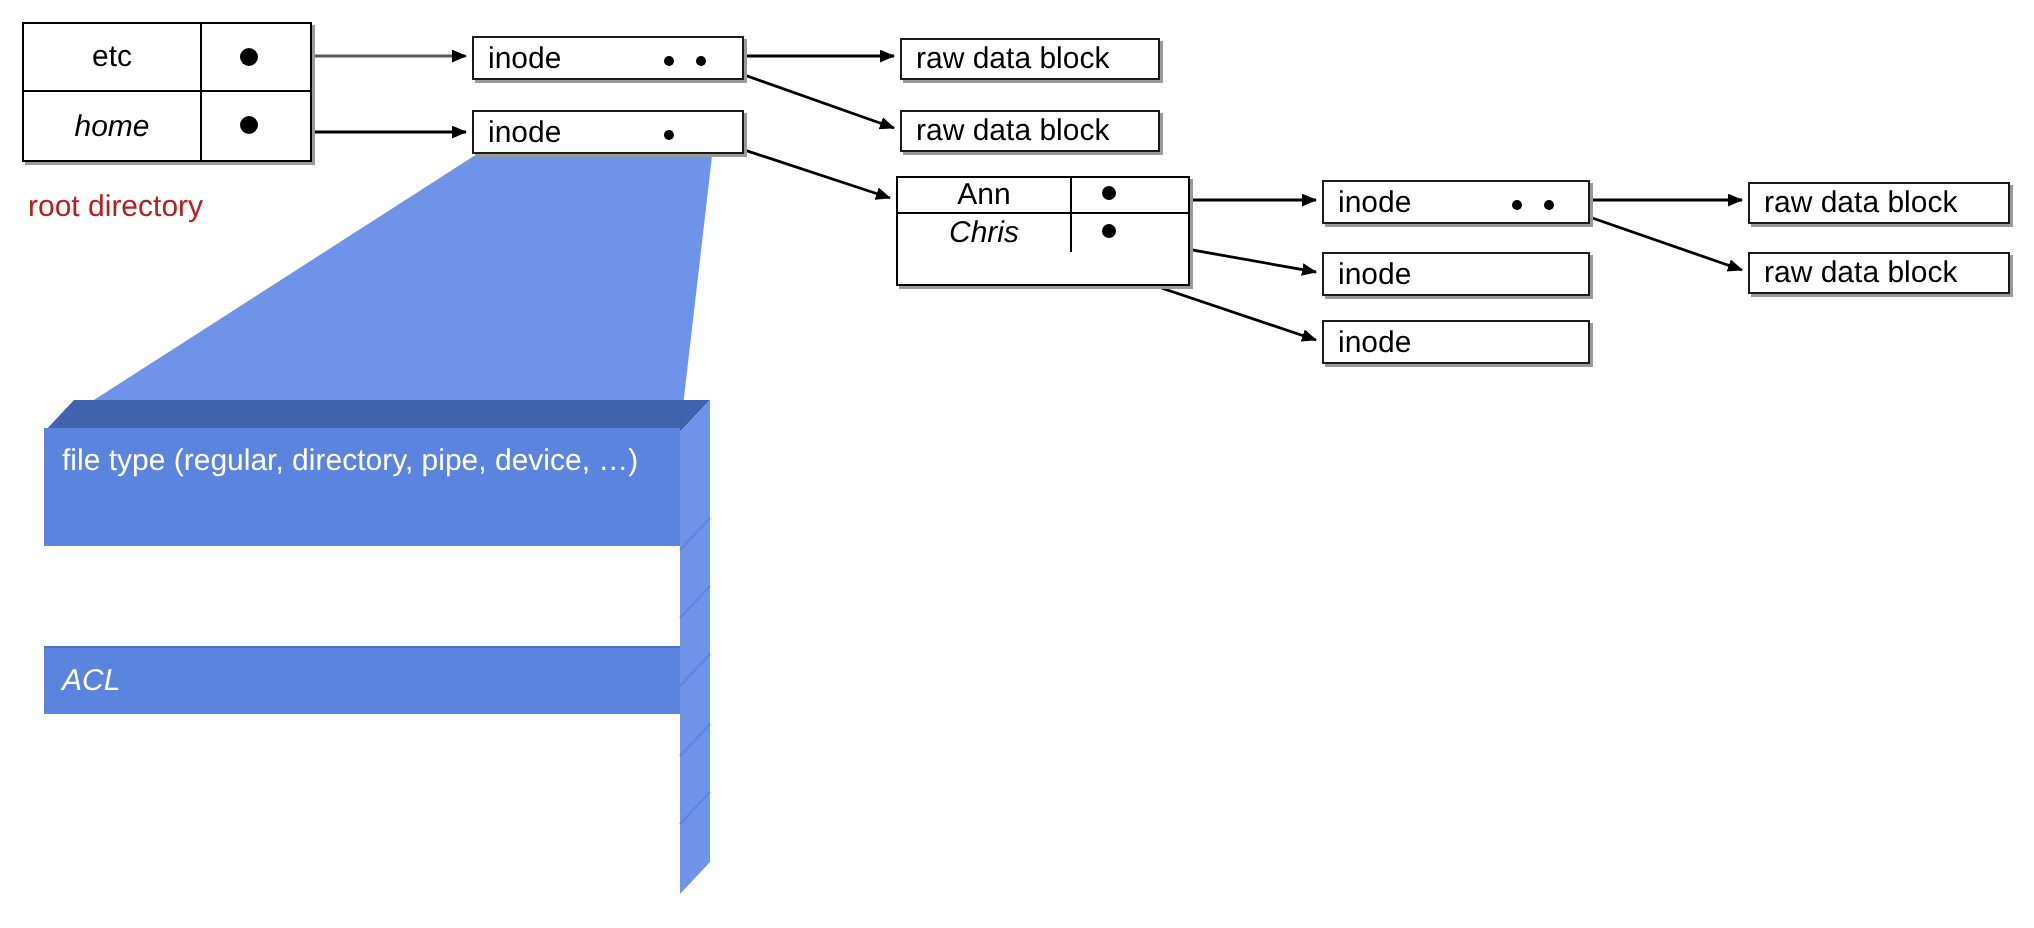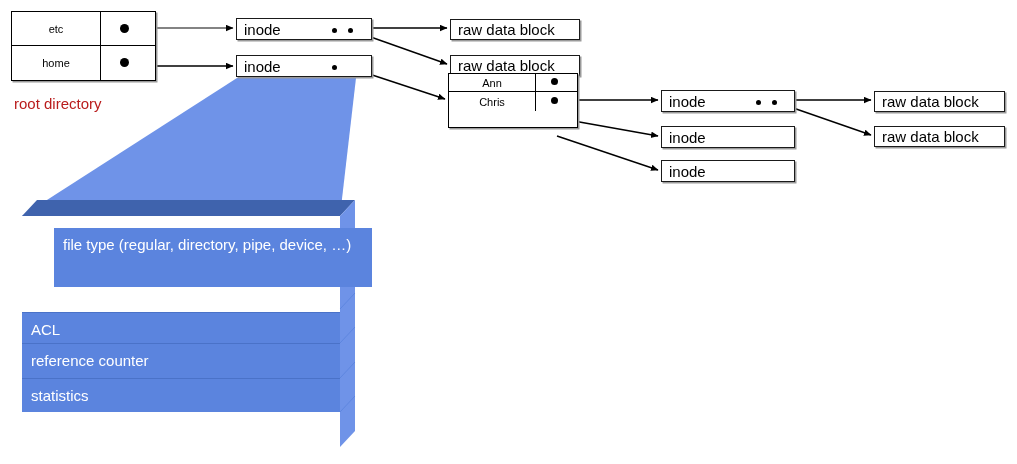--- a/index.html
+++ b/index.html
@@ -43,27 +43,27 @@
     background:#fff;
     box-shadow:1.5px 1.5px 0 0 #9a9a9a;
   }
   .drow{
     position:relative;
     box-sizing:border-box;
     display:flex;
     align-items:center;
     border-bottom:1px solid #000;
   }
-  .drow:last-child{border-bottom:none;}
+  .drow:last-child{border-bottom:none;font-style:italic;}
   .dname{
     box-sizing:border-box;
     display:flex;align-items:center;justify-content:center;
     border-right:1px solid #000;
     height:100%;
-    font-size:11px;color:#000;
+    font-size:15px;color:#000;
   }
   .dptr{
     position:relative;
     box-sizing:border-box;
     flex:1;height:100%;
   }
 
   
   .plain-label{
     position:absolute;
@@ -160,21 +160,21 @@
     <span class="dot" style="left:95px;top:9px;"></span>
   </div>
 
   <div class="box shadowed rdb-box" style="left:450px;top:19px;width:130px;height:21px;">
     <span>raw data block</span>
   </div>
   <div class="box shadowed rdb-box" style="left:450px;top:55px;width:130px;height:21px;">
     <span>raw data block</span>
   </div>
 
-  <div class="dtable" style="left:448px;top:73px;width:130px;height:55px;">
+  <div class="dtable" style="left:448px;top:88px;width:147px;height:55px;">
     <div class="drow" style="height:18px;">
       <div class="dname" style="width:87px;">Ann</div>
       <div class="dptr">
         <span class="bigdot" style="left:15px;top:4px;width:7px;height:7px;"></span>
       </div>
     </div>
     <div class="drow" style="height:19px;text-align:right;">
       <div class="dname" style="width:87px;">Chris</div>
       <div class="dptr">
         <span class="bigdot" style="left:15px;top:5px;width:7px;height:7px;"></span>
@@ -210,27 +210,21 @@
 
       <g stroke="#5b84de" stroke-width="1" opacity="0.85">
         <line x1="340" y1="85" x2="355" y2="69"></line>
         <line x1="340" y1="119" x2="355" y2="103"></line>
         <line x1="340" y1="153" x2="355" y2="137"></line>
         <line x1="340" y1="188" x2="355" y2="172"></line>
         <line x1="340" y1="222" x2="355" y2="206"></line>
       </g>
     </svg>
 
-    <div class="detail-row" style="top:38px;height:59px;margin-left:32px;">
+    <div class="detail-row" style="top:24px;height:59px;">
       <span>file type (regular, directory, pipe, device, …)</span>
     </div>
-    <div class="detail-row" style="top:122px;height:34px;">
+    <div class="detail-row" style="top:133px;height:34px;font-style:italic;">
       <span>ACL</span>
     </div>
-    <div class="detail-row" style="top:153px;height:35px;">
-      <span>reference counter</span>
-    </div>
-    <div class="detail-row" style="top:188px;height:34px;">
-      <span>statistics</span>
-    </div>
   </div>
 
 </div>
 
 </body></html>

